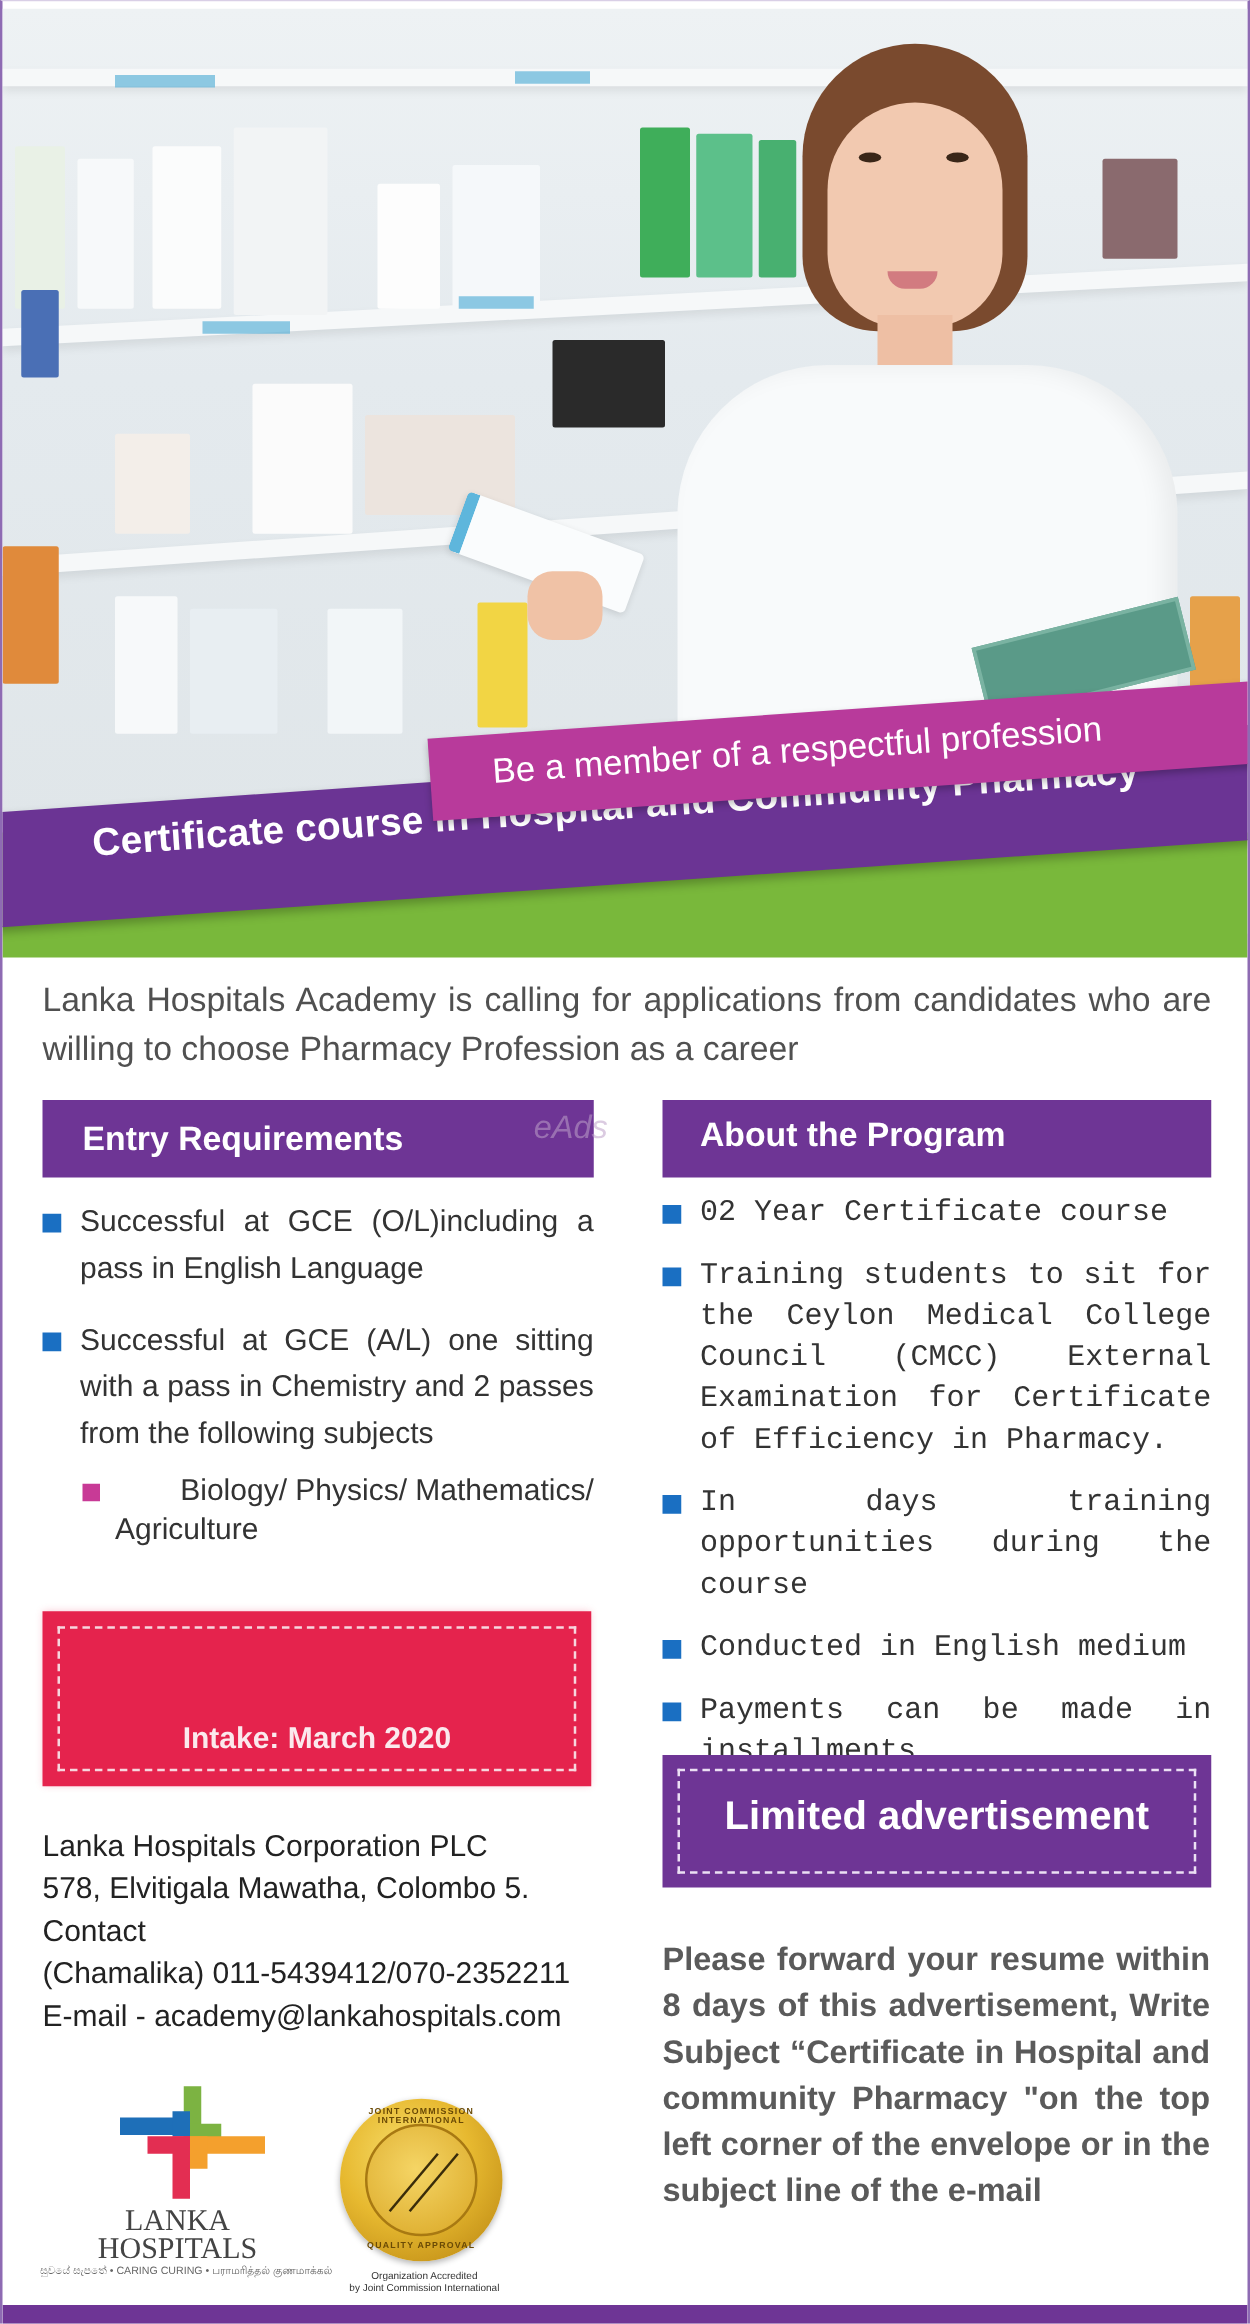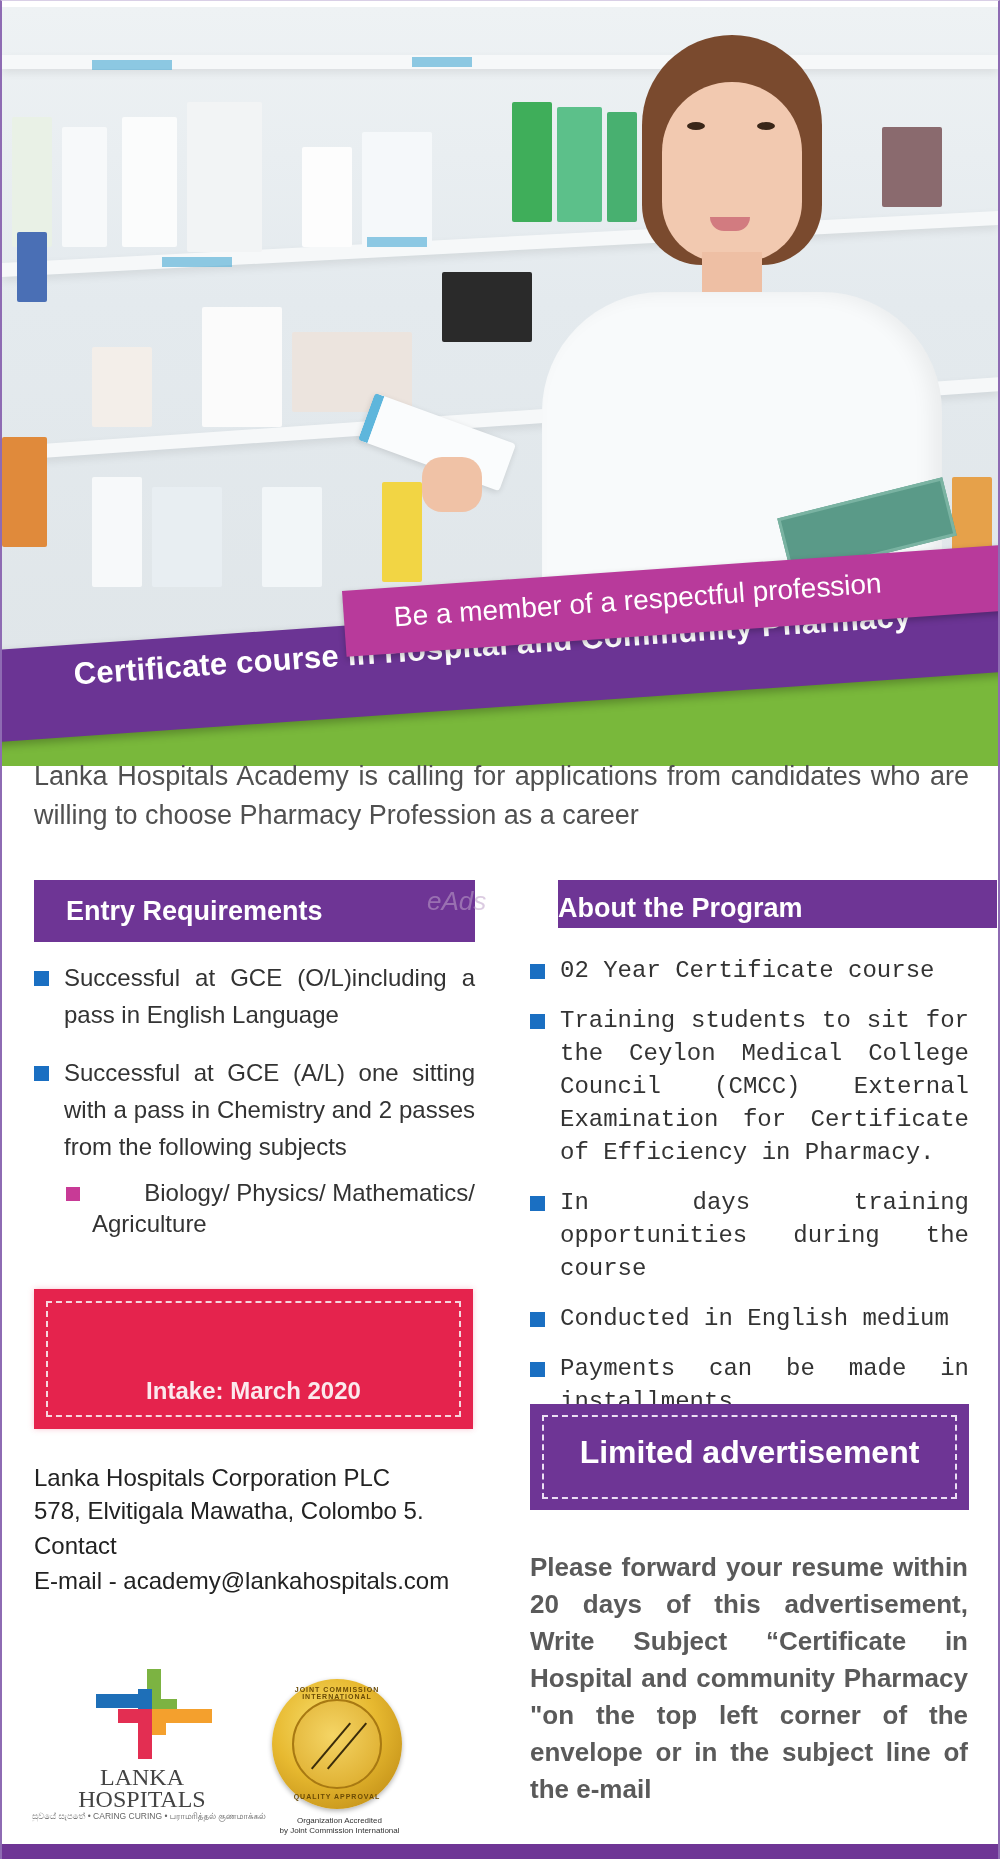--- a/index.html
+++ b/index.html
@@ -63,32 +63,32 @@
     transform: rotate(-4deg); transform-origin: left top;
     box-shadow: 0 3px 6px rgba(0,0,0,0.25);
   }
   .magenta-band-text {
     position: absolute; left: 50px; top: 14px;
     color: #fff; font-size: 28px; white-space: nowrap;
   }
 
   
   .intro {
-    position: absolute; left: 32px; top: 756px; width: 935px;
+    position: absolute; left: 32px; top: 780px; width: 935px;
     color: #505050; font-size: 27px; line-height: 39px; text-align: justify;
     text-align-last: left;
   }
 
   
   .section-header {
     position: absolute; height: 62px; background: #6e3595;
     color: #fff; font-weight: bold; font-size: 27px; line-height: 62px;
   }
   .hdr-entry { left: 32px; top: 879px; width: 441px; padding-left: 32px; }
-  .hdr-about { left: 528px; top: 879px; width: 439px; line-height: 56px; height: 48px; margin-left: 28px; }
+  .hdr-about { left: 528px; top: 879px; width: 439px; padding-left: 30px; line-height: 56px; height: 62px; }
 
   .watermark {
     position: absolute; left: 425px; top: 885px; width: 150px; height: 60px;
     color: rgba(190,160,200,0.55); font-size: 26px; font-style: italic; pointer-events: none;
   }
 
   
   .list { position: absolute; list-style: none; }
   .list-left { left: 32px; top: 958px; width: 441px; }
   .list-right { left: 528px; top: 953px; width: 439px; font-family: Liberation Mono, monospace; }
@@ -286,29 +286,30 @@
 
   <div class="register-box">
     <div class="dash"></div>
     <div class="register-sub">Intake: March 2020</div>
   </div>
 
   <div class="contact">
     <div>Lanka Hospitals Corporation PLC</div>
     <div>578, Elvitigala Mawatha, Colombo 5.</div>
     <div style="margin-top:2px;">Contact</div>
+    <div>(Chamalika) 011-5439412/070-2352211</div>
     <div style="margin-top:2px;">E-mail - academy@lankahospitals.com</div>
   </div>
 
   <div class="limited-box">
     <div class="dash"></div>
     <div class="limited-title">Limited advertisement</div>
   </div>
 
-  <p class="instructions">Please forward your resume within 20 days of this advertisement, Write Subject “Certificate in Hospital and community Pharmacy "on the top left corner of the envelope or in the subject line of the e-mail</p>
+  <p class="instructions">Please forward your resume within 8 days of this advertisement, Write Subject “Certificate in Hospital and community Pharmacy "on the top left corner of the envelope or in the subject line of the e-mail</p>
 
   <div class="lh-logo">
     <div class="cross-bar" style="left:115px;top:0;width:14px;height:42px;background:#7cb342;"></div>
     <div class="cross-bar" style="left:115px;top:30px;width:30px;height:14px;background:#7cb342;"></div>
     <div class="cross-bar" style="left:64px;top:25px;width:56px;height:14px;background:#1e6fb8;"></div>
     <div class="cross-bar" style="left:106px;top:20px;width:14px;height:20px;background:#1e6fb8;"></div>
     <div class="cross-bar" style="left:86px;top:40px;width:34px;height:14px;background:#e32e52;"></div>
     <div class="cross-bar" style="left:106px;top:40px;width:14px;height:50px;background:#e32e52;"></div>
     <div class="cross-bar" style="left:120px;top:40px;width:60px;height:14px;background:#f4a02d;"></div>
     <div class="cross-bar" style="left:120px;top:40px;width:14px;height:26px;background:#f4a02d;"></div>

